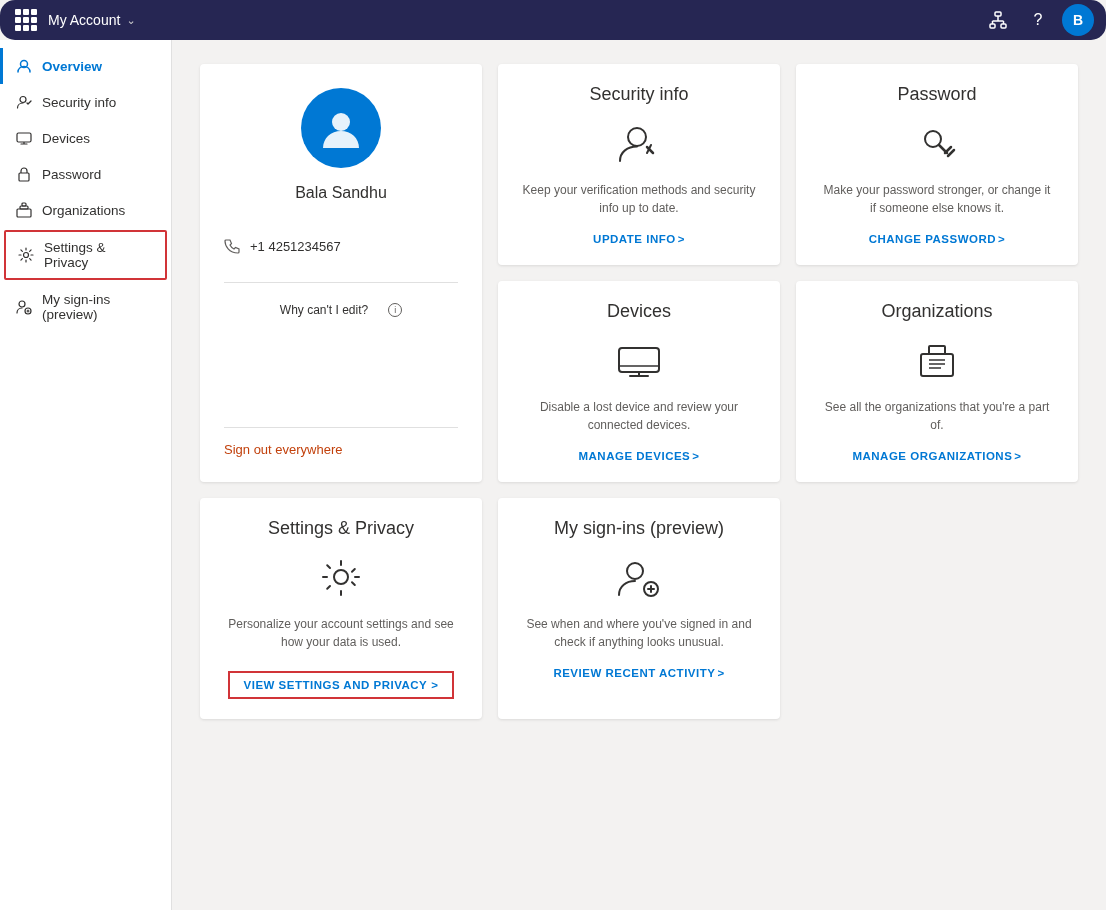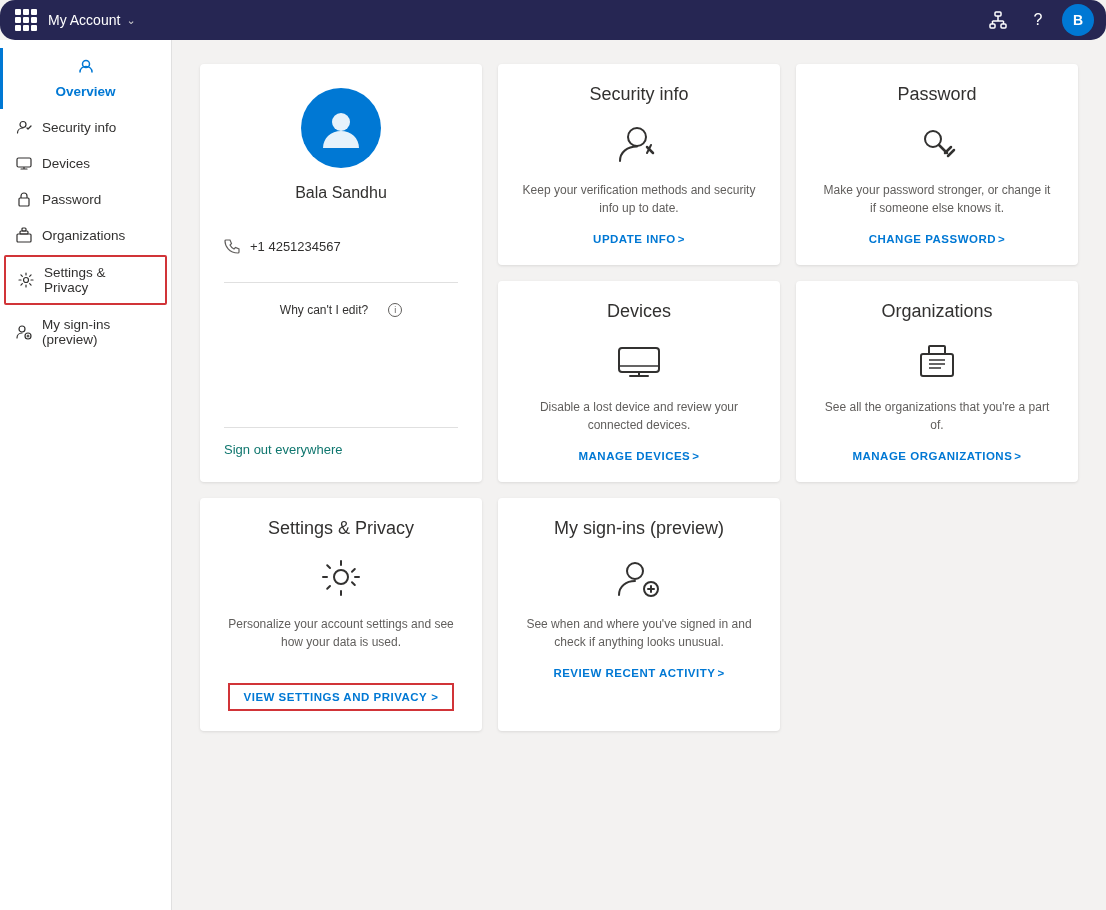--- a/index.html
+++ b/index.html
@@ -59,21 +59,21 @@
     
     .sidebar {
       width: 172px; background: white; border-right: 1px solid #e0e0e0;
       padding: 8px 0; flex-shrink: 0;
     }
     .sidebar-item {
       display: flex; align-items: center; gap: 10px;
       padding: 10px 16px; cursor: pointer; font-size: 13.5px; color: #323130;
       text-decoration: none; position: relative;
     }
-    .sidebar-item.active { color: #0078d4; font-weight: 600; flex-direction: column; }
+    .sidebar-item.active { color: #0078d4; font-weight: 600; }
     .sidebar-item.active::before {
       content: ''; position: absolute; left: 0; top: 0; bottom: 0; width: 3px; background: #0078d4;
     }
     .sidebar-item.highlighted {
       border: 2px solid #d13438; margin: 0 4px; width: calc(100% - 8px); padding: 8px 12px; border-radius: 2px;
     }
     .sidebar-icon { width: 16px; height: 16px; flex-shrink: 0; }
 
     
     .main { flex: 1; overflow-y: auto; padding: 24px 28px; background: #f3f2f1; }
@@ -106,21 +106,21 @@
     .profile-info { width: 100%; padding: 8px 0; }
     .profile-info-item {
       display: flex; align-items: center; gap: 10px;
       padding: 8px 0; font-size: 13px; color: #323130;
     }
     .profile-divider { border: none; border-top: 1px solid #e0e0e0; margin: 12px 0; width: 100%; }
     .why-edit { font-size: 12px; color: #323130; display: flex; align-items: center; gap: 20px; padding: 8px 0; }
     .why-edit .info-circle { width: 14px; height: 14px; border-radius: 50%; border: 1px solid #605e5c; display: flex; align-items: center; justify-content: center; font-size: 9px; color: #605e5c; }
 
     .profile-actions { margin-top: auto; width: 100%; }
-    .sign-out-link { color: #0f766e; font-size: 13px; cursor: pointer; text-decoration: none; }
+    .sign-out-link { color: #c2410c; font-size: 13px; cursor: pointer; text-decoration: none; }
 
     
     .info-card {
       background: white; border-radius: 4px; padding: 20px 24px;
       box-shadow: 0 1px 3px rgba(0,0,0,0.1);
       display: flex; flex-direction: column; align-items: center; text-align: center;
     }
     .info-card-title { font-size: 18px; font-weight: 400; color: #323130; margin-bottom: 16px; }
     .info-card-icon { margin-bottom: 12px; }
     .info-card-desc { font-size: 12px; color: #605e5c; line-height: 1.5; margin-bottom: 16px; }
@@ -355,21 +355,21 @@
 
       <div class="settings-card">
         <div class="info-card-title">Settings &amp; Privacy</div>
         <div class="info-card-icon">
           <svg width="48" height="44" viewBox="0 0 48 44" fill="none">
             <circle cx="24" cy="22" r="7" stroke="#323130" stroke-width="2" fill="none"></circle>
             <path d="M24 6v4M24 36v4M6 22h4M38 22h4M10.2 10.2l2.8 2.8M35 27.2l2.8 2.8M10.2 33.8l2.8-2.8M35 16.8l2.8-2.8" stroke="#323130" stroke-width="2" stroke-linecap="round"></path>
           </svg>
         </div>
         <div class="info-card-desc">Personalize your account settings and see how your data is used.</div>
-        <div class="settings-link-wrapper" style="border:2px solid #d13438; padding:6px 14px; cursor:pointer; display:inline-flex; align-items:center; gap:4px; margin-top:16px;">
+        <div class="settings-link-wrapper" style="border:2px solid #d13438; padding:6px 14px; cursor:pointer; display:inline-flex; align-items:center; gap:4px; margin-top:4px;">
           <span class="settings-link">VIEW SETTINGS AND PRIVACY</span>
           <span class="settings-link">&gt;</span>
         </div>
       </div>
 
       <div class="info-card">
         <div class="info-card-title">My sign-ins (preview)</div>
         <div class="info-card-icon">
           <svg width="48" height="44" viewBox="0 0 48 44" fill="none">
             <circle cx="20" cy="16" r="8" stroke="#323130" stroke-width="2" fill="none"></circle>

